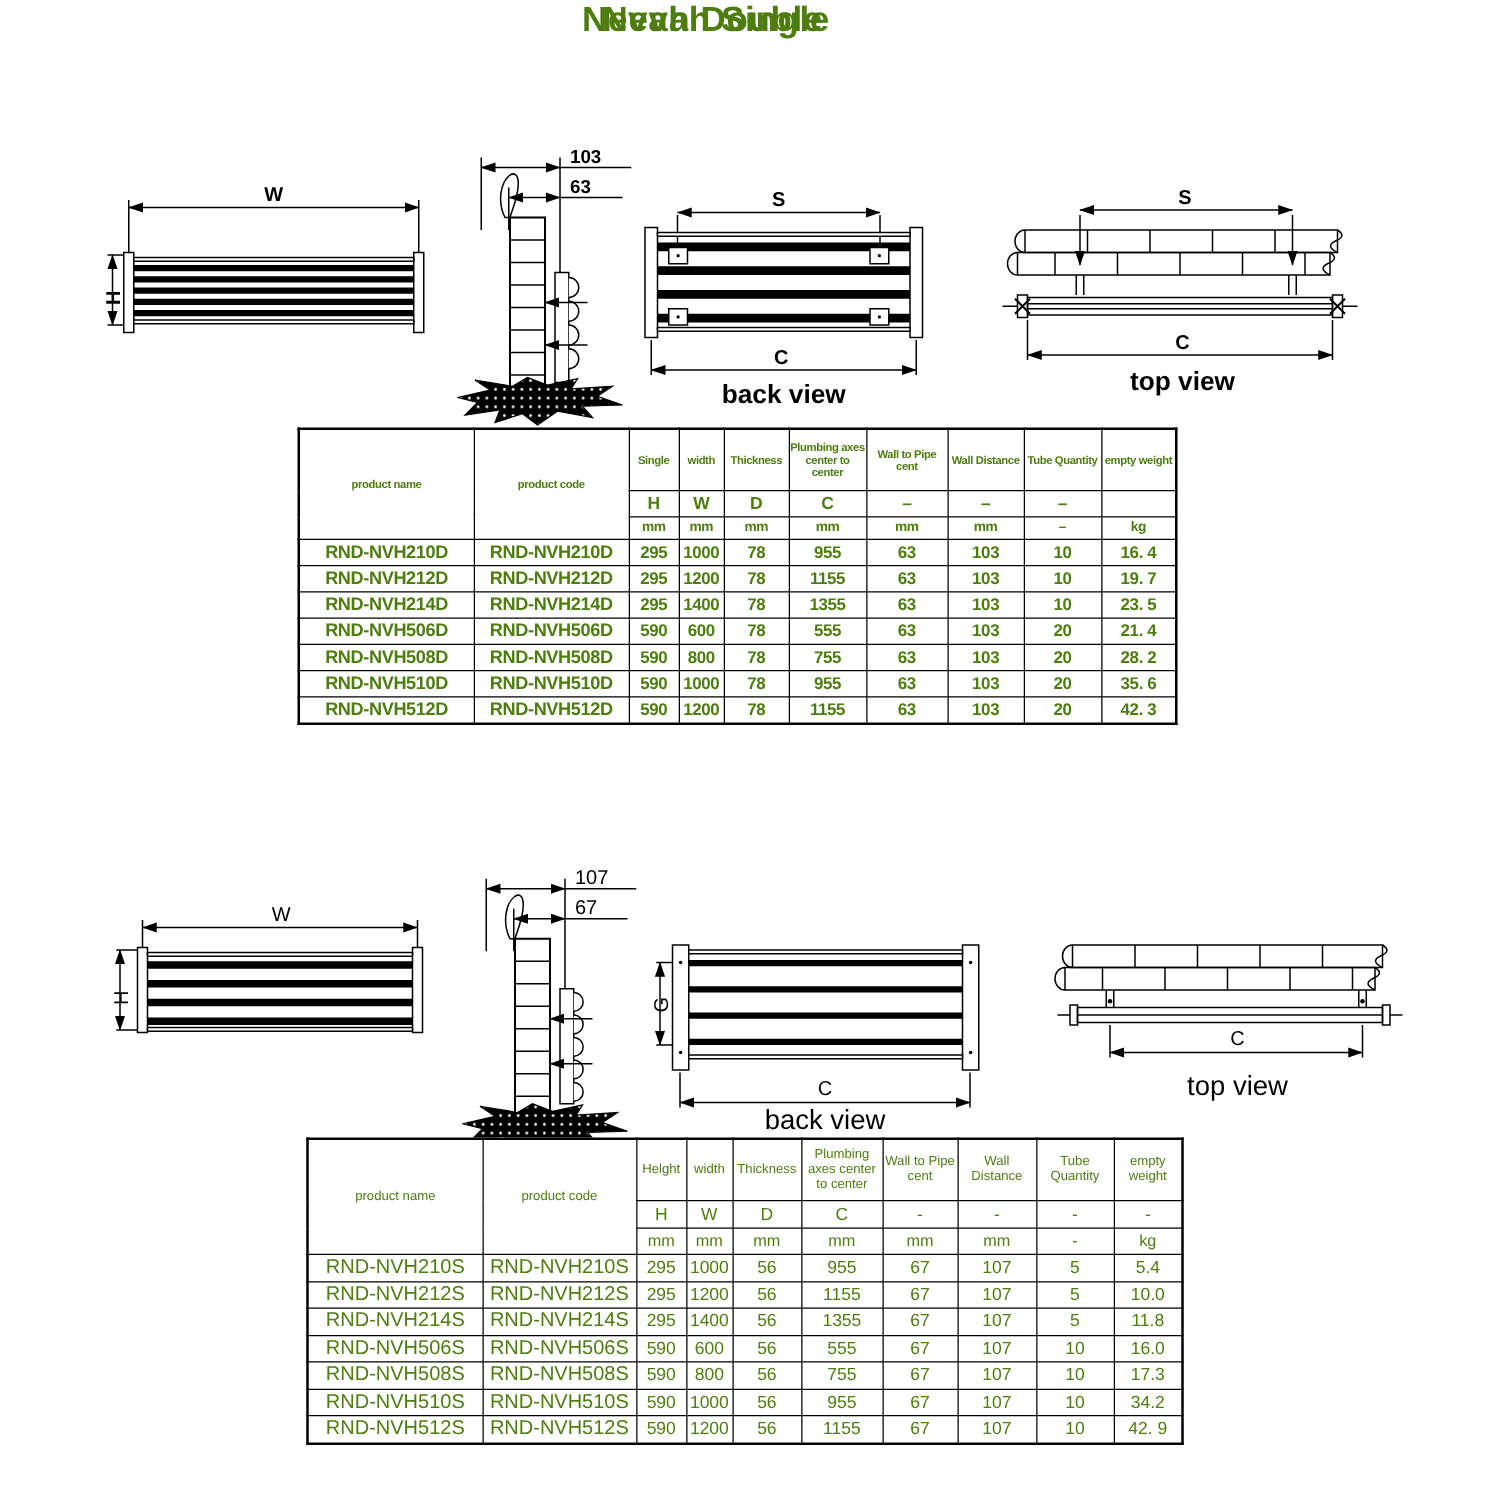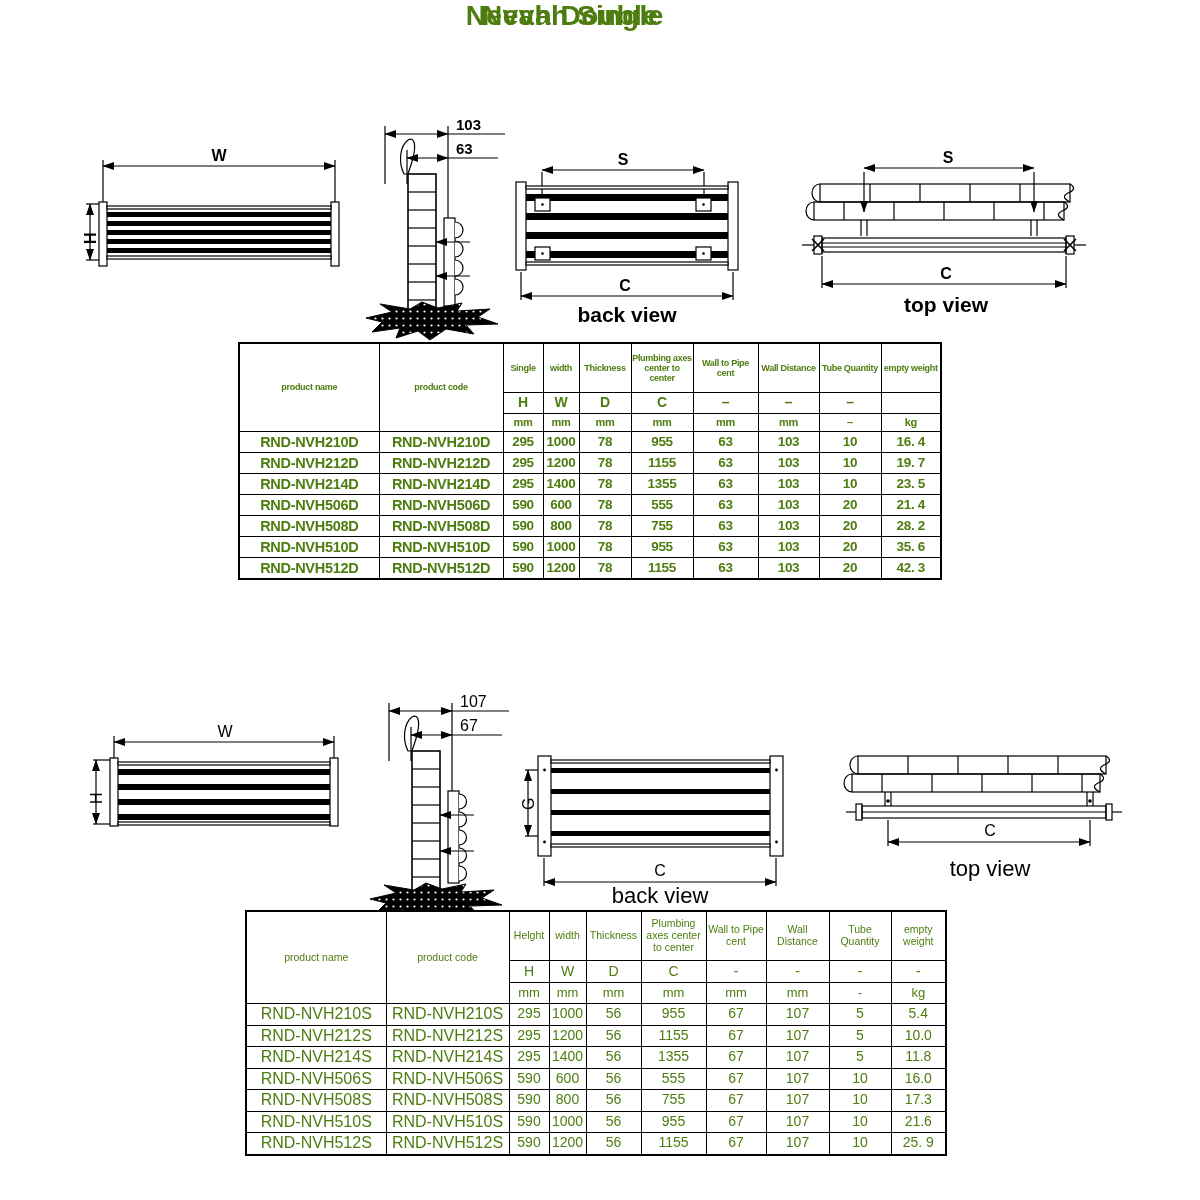--- a/index.html
+++ b/index.html
@@ -630,30 +630,30 @@
         <tr>
           <td>RND-NVH510S</td>
           <td>RND-NVH510S</td>
           <td>590</td>
           <td>1000</td>
           <td>56</td>
           <td>955</td>
           <td>67</td>
           <td>107</td>
           <td>10</td>
-          <td>21.6</td>
+          <td>34.2</td>
         </tr>
         <tr>
           <td>RND-NVH512S</td>
           <td>RND-NVH512S</td>
           <td>590</td>
           <td>1200</td>
           <td>56</td>
           <td>1155</td>
           <td>67</td>
           <td>107</td>
           <td>10</td>
-          <td>25. 9</td>
+          <td>42. 9</td>
         </tr>
       </tbody>
   </table>
 
 </div>
 
 </body></html>

